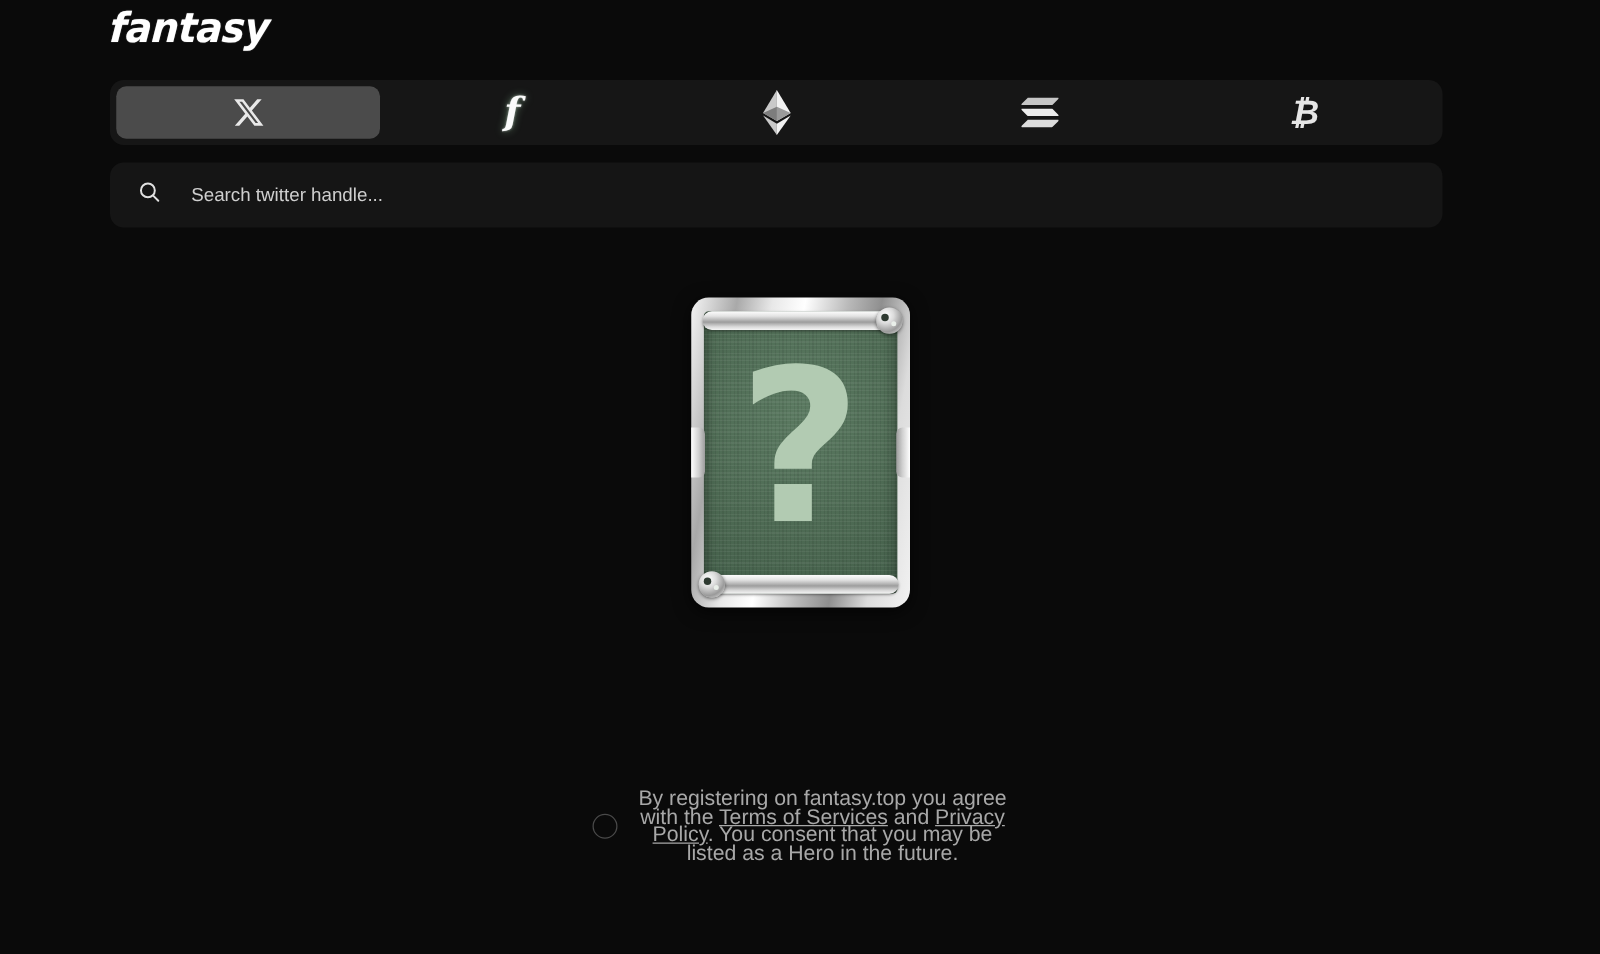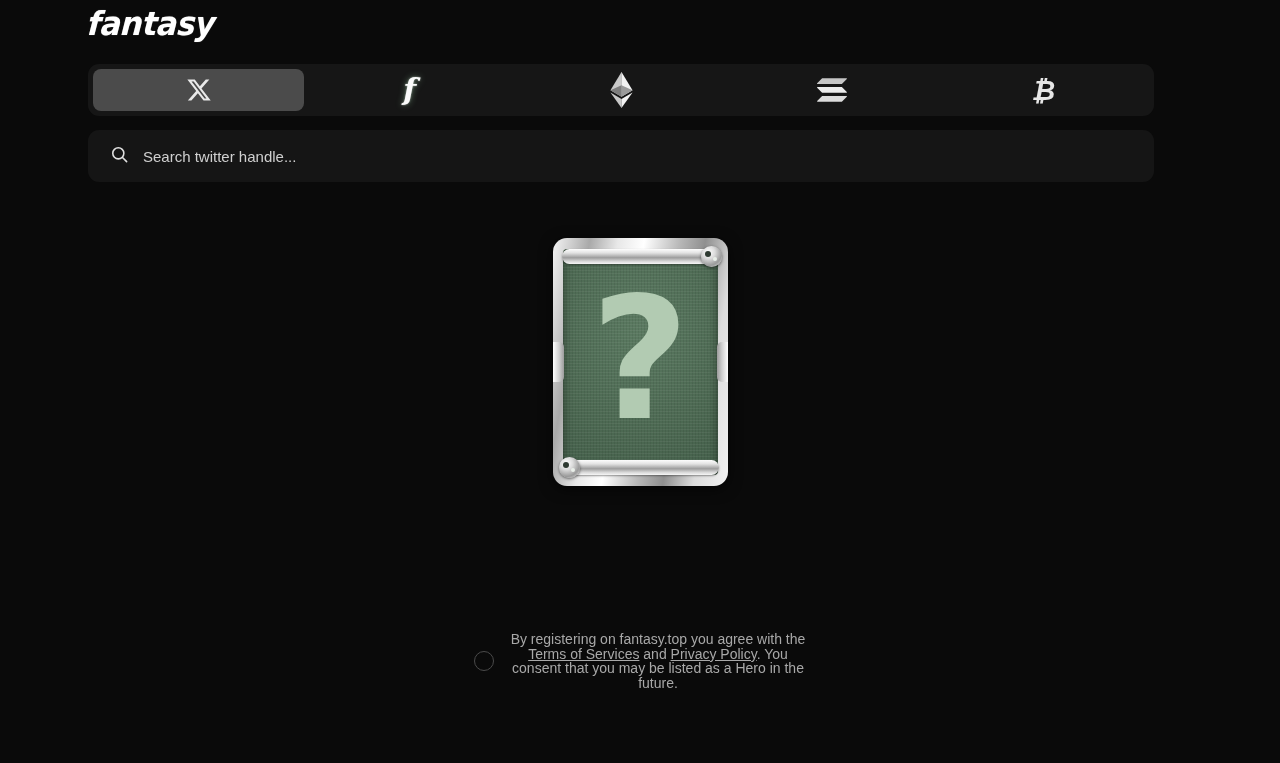--- a/index.html
+++ b/index.html
@@ -95,21 +95,21 @@
     position: absolute;
     left: 88px;
     top: 130px;
     width: 1066px;
     height: 52px;
     background: #151515;
     border-radius: 11px;
     display: flex;
     align-items: center;
     padding: 0 22px;
-    gap: 14px;
+    gap: 24px;
     cursor: text;
   }
   .search-icon { flex: 0 0 auto; display: block; }
   .search-input {
     flex: 1 1 auto;
     background: transparent;
     border: none;
     outline: none;
     color: #e3e3e3;
     font-family: "Liberation Sans", sans-serif;
@@ -246,21 +246,21 @@
     height: 20px;
     border-radius: 50%;
     border: 1.5px solid #4a4a4a;
     background: transparent;
     cursor: pointer;
   }
   .consent-text {
     width: 296px;
     text-align: center;
     font-family: "Liberation Sans", sans-serif;
-    font-size: 14px;
+    font-size: 17px;
     line-height: 14.5px;
     color: #a8a8a8;
   }
   .consent-text a {
     color: #a8a8a8;
     text-decoration: underline;
     cursor: pointer;
   }
 </style>
 </head>

